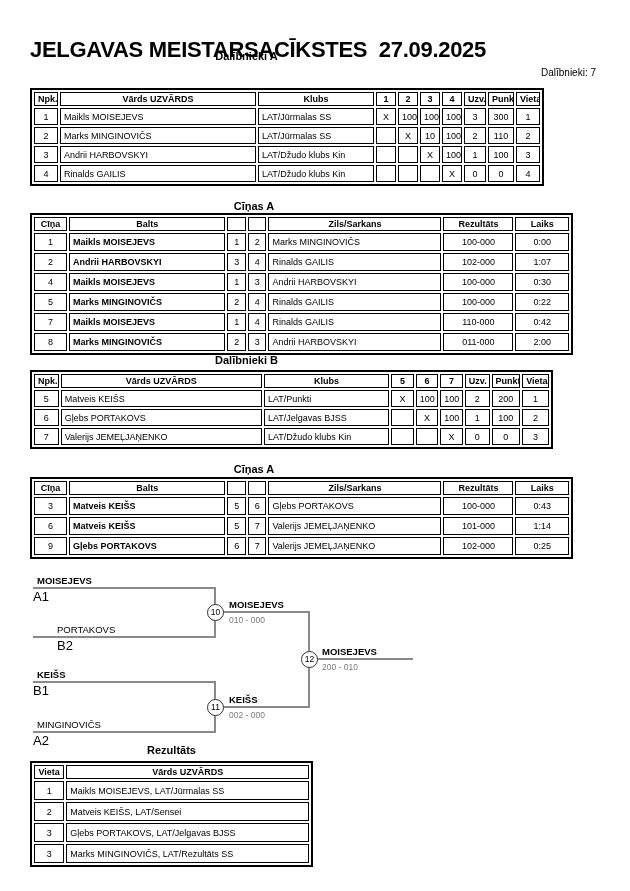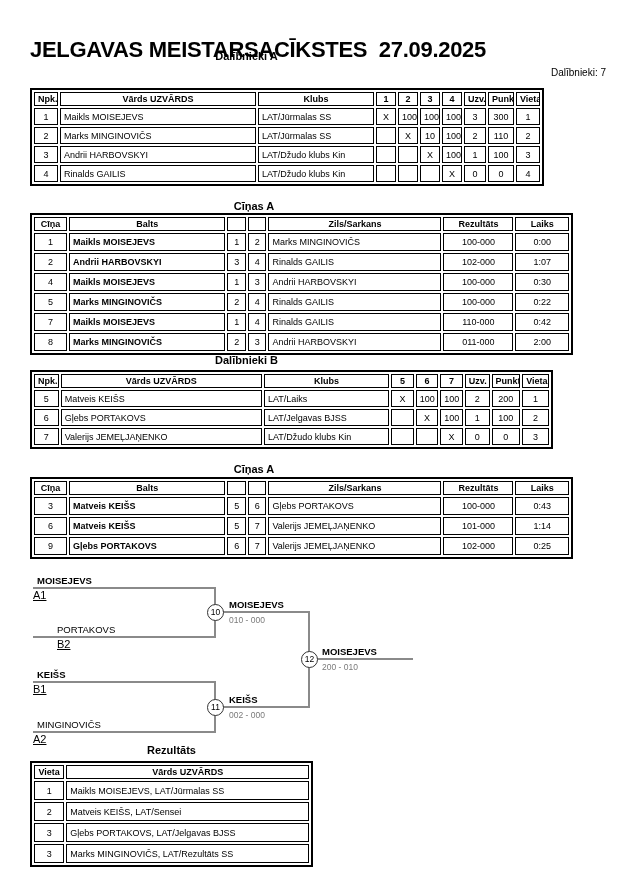--- a/index.html
+++ b/index.html
@@ -35,38 +35,38 @@
   td.c, th.c { text-align:center; }
   td.l, th.l { text-align:left; }
   td.b { font-weight:bold; }
   td.sep, th.sep { border-left:2px solid #000; }
 
   
   .bk-h { position:absolute; height:2px; background:#8a8a8a; }
   .bk-v { position:absolute; width:2px; background:#8a8a8a; }
   .bk-name { position:absolute; font-size:9.5px; font-weight:bold; white-space:nowrap; }
   .bk-name.reg { font-weight:normal; }
-  .bk-seed { position:absolute; font-size:11px; white-space:nowrap;text-decoration:underline; }
+  .bk-seed { position:absolute; font-size:13px; white-space:nowrap; }
   .bk-score { position:absolute; font-size:8.5px; color:#7a7a7a; white-space:nowrap; }
   .bk-circle {
     position:absolute; width:15px; height:15px; border:1px solid #333;
     border-radius:50%; background:#fff; font-size:8.5px; line-height:15px;
     text-align:center; z-index:3;
   }
 </style>
 </head>
 <body>
 
 <div class="title-row">
   <span>JELGAVAS MEISTARSACĪKSTES  27.09.2025</span>
 </div>
 
 <div class="sec" style="left:30px; top:50px; width:433px;">Dalībnieki A</div>
 
-<div class="small-note" style="left:456px; top:67px; width:150px;">Dalībnieki: 7</div>
+<div class="small-note" style="left:446px; top:67px; width:150px;">Dalībnieki: 7</div>
 
 <table class="doc t-part" style="left:30px; top:88px; width:507px;">
   <colgroup>
     <col style="width:24px">
       <col style="width:196px">
       <col style="width:116px">
     <col style="width:20px">
       <col style="width:20px">
       <col style="width:20px">
       <col style="width:20px">
@@ -245,21 +245,21 @@
         <th class="c">7</th>
         <th class="c sep">Uzv.</th>
         <th class="c">Punkti</th>
         <th class="c">Vieta</th>
       </tr>
     </thead>
     <tbody>
       <tr>
         <td class="c">5</td>
         <td class="l">Matveis KEIŠS</td>
-        <td class="l">LAT/Laiks</td>
+        <td class="l">LAT/Punkti</td>
         <td class="c">X</td>
         <td class="c">100</td>
         <td class="c">100</td>
         <td class="c sep">2</td>
         <td class="c">200</td>
         <td class="c">1</td>
       </tr>
       <tr>
         <td class="c">6</td>
         <td class="l">Gļebs PORTAKOVS</td>

